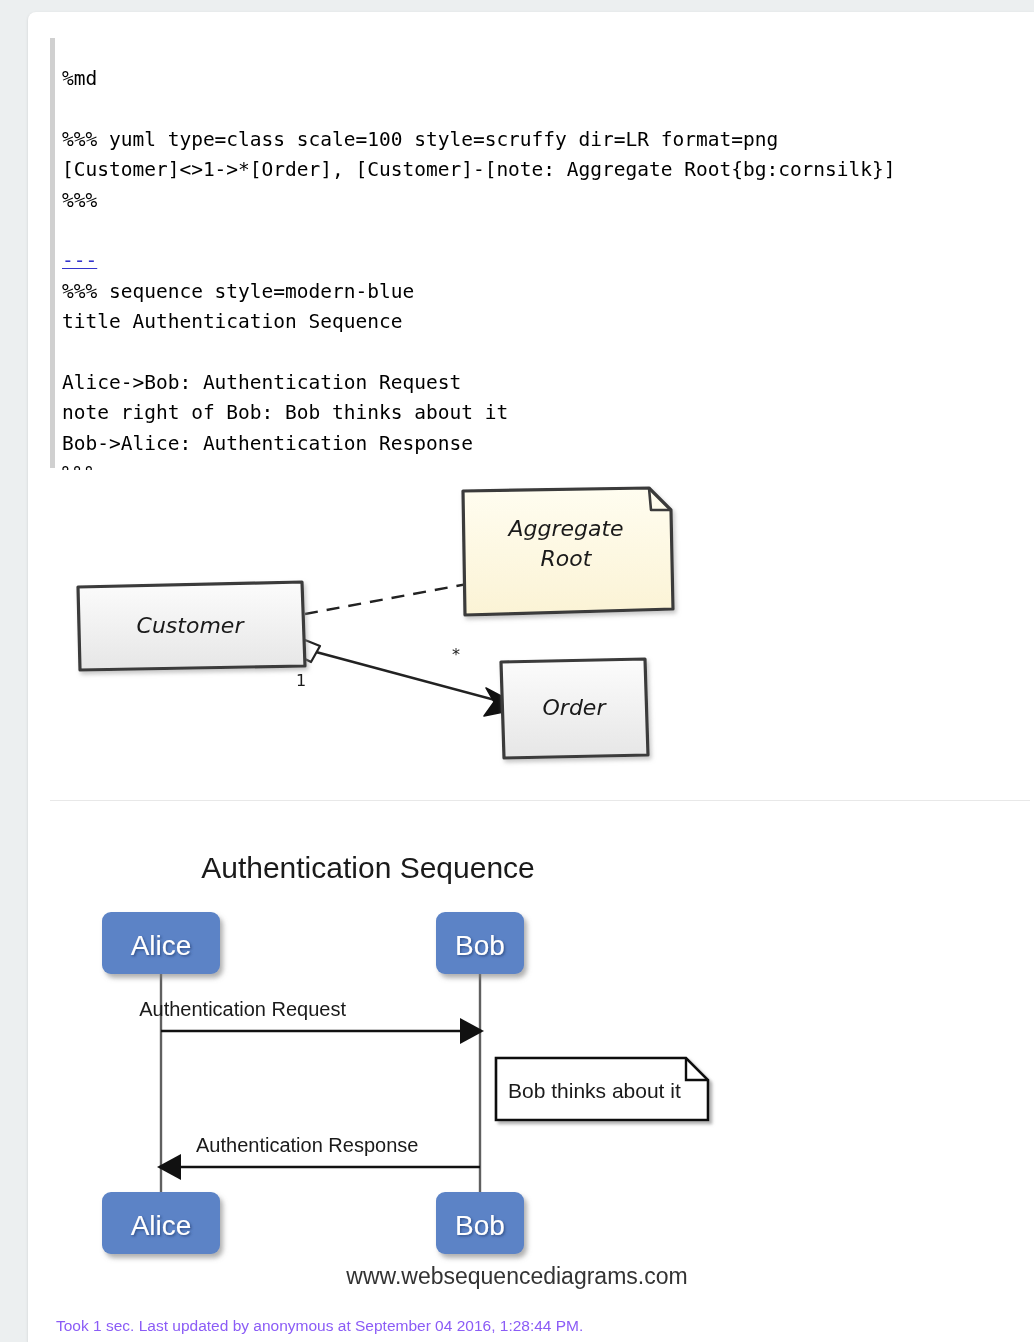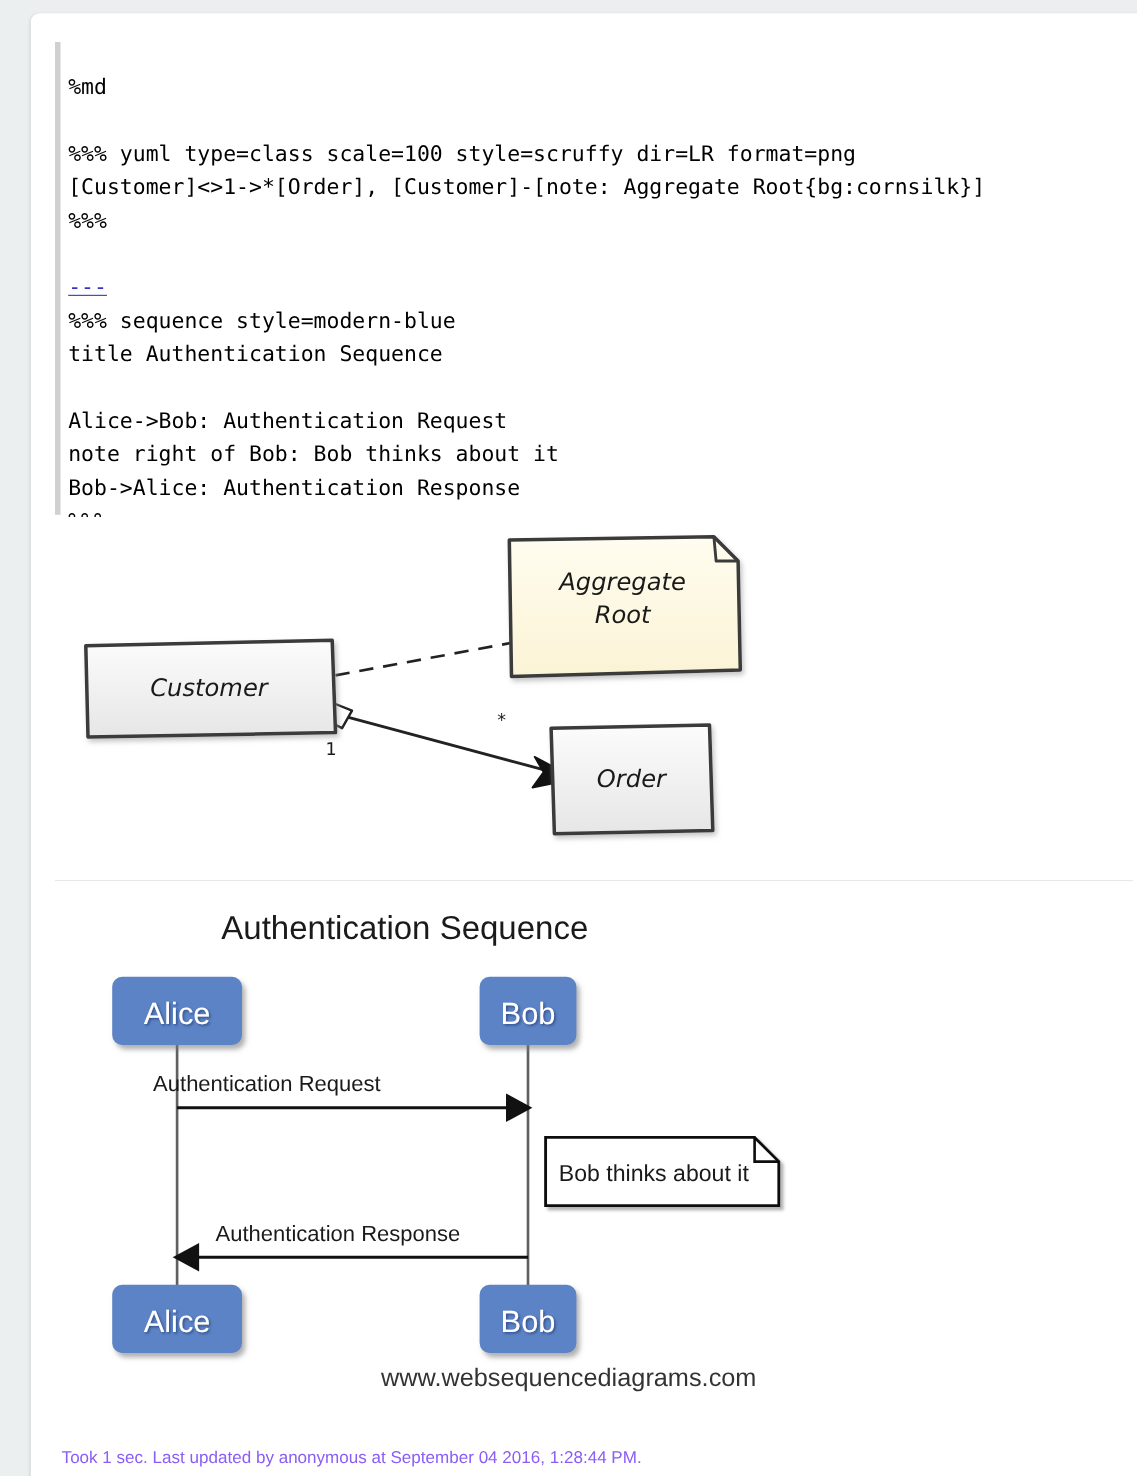--- a/index.html
+++ b/index.html
@@ -82,21 +82,21 @@
     width: 980px;
     height: 1px;
     background: #e8e8e8;
     border: 0;
   }
 
   
   .seqdiagram {
     position: absolute;
     left: 28px;
-    top: 790px;
+    top: 814px;
     width: 700px;
     height: 475px;
     text-align: center;
   }
 
   
   .footer {
     position: absolute;
     left: 28px;
     top: 1305px;

